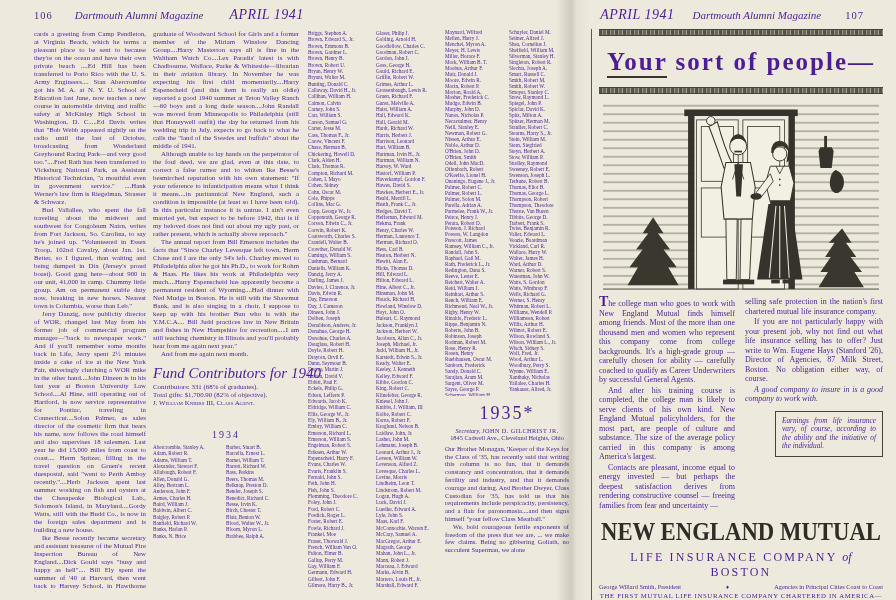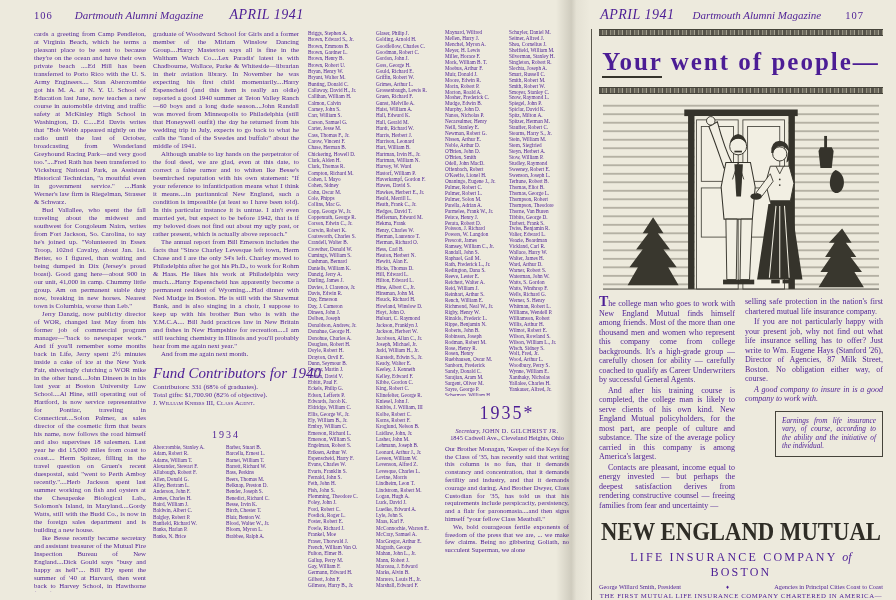--- a/index.html
+++ b/index.html
@@ -479,21 +479,21 @@
   <div class="page-right">
     <div class="pg-header">
       <span class="issue-date">APRIL 1941</span>
       <span class="mag-title">Dartmouth Alumni Magazine</span>
       <span class="pg-num">107</span>
     </div>
 
     <div class="ad">
       <div class="stipple"></div>
       <div class="headline">
-        <span class="u">Your</span><span> went of people—</span>
+        <span class="u">Your</span><span> sort of people—</span>
       </div>
       <div class="stipple"></div>
 
       <svg class="illus" viewBox="0 0 292 206" width="276" height="195" aria-hidden="true">
         <defs>
           <pattern id="clap" width="10" height="9" patternUnits="userSpaceOnUse">
             <line x1="0" y1="8" x2="10" y2="8" stroke="#6e6a5d" stroke-width="0.9"></line>
           </pattern>
         </defs>
         <rect x="0" y="6" width="292" height="194" fill="url(#clap)"></rect>

